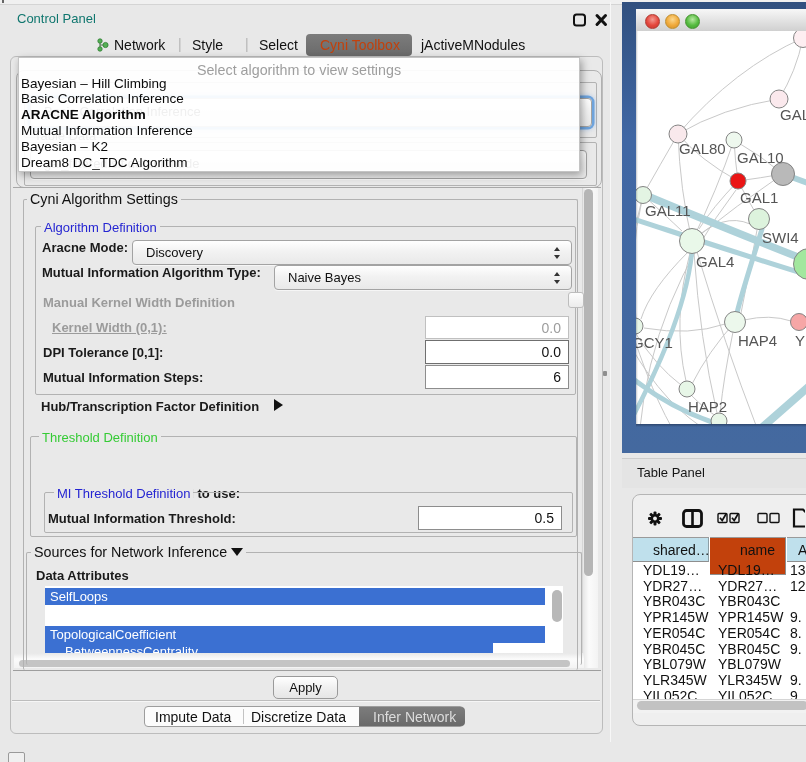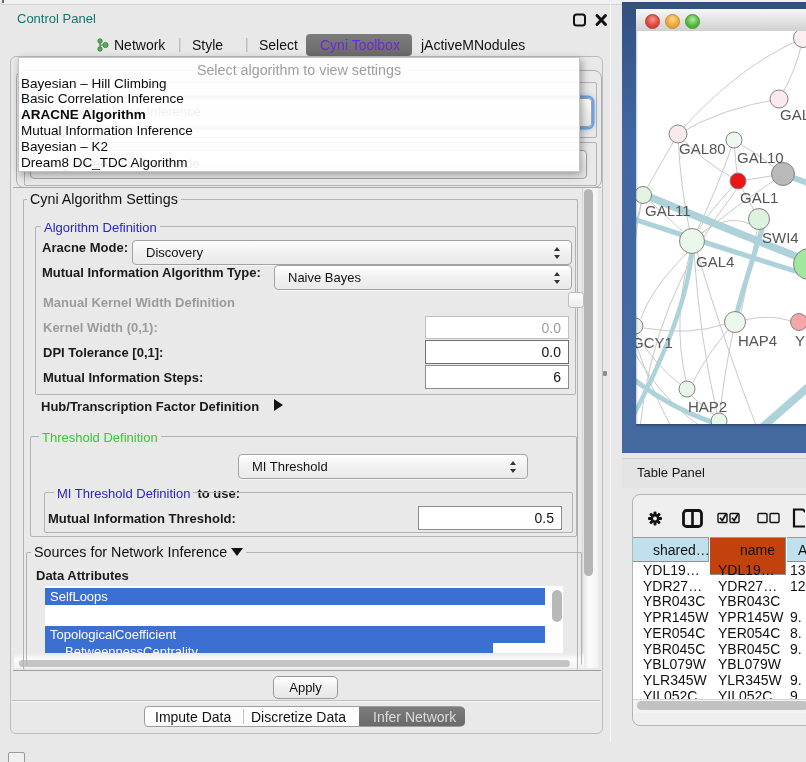--- a/index.html
+++ b/index.html
@@ -39,21 +39,21 @@
   <path d="M25 3.5 L33.5 12.5 M33.5 3.5 L25 12.5" stroke="#111" stroke-width="3" stroke-linecap="round"></path>
 </svg>
 
 <div class="abs" style="left:306px;top:34px;width:106px;height:22px;background:linear-gradient(#7c7c7c,#6a6a6a);border-radius:4px;"></div>
 <div class="abs" style="left:0;top:37px;width:612px;height:18px;font-size:14px;color:#111;">
   <span class="abs" style="left:114px;top:0;">Network</span>
   <span class="abs" style="left:178px;top:-1px;color:#b5b5b5;">|</span>
   <span class="abs" style="left:192px;top:0;">Style</span>
   <span class="abs" style="left:245px;top:-1px;color:#b5b5b5;">|</span>
   <span class="abs" style="left:259px;top:0;">Select</span>
-  <span class="abs" style="left:320px;top:0;color:#6d28d9;">Cyni Toolbox</span>
+  <span class="abs" style="left:320px;top:0;color:#c2410c;">Cyni Toolbox</span>
   <span class="abs" style="left:421px;top:0;">jActiveMNodules</span>
 </div>
 <svg class="abs" style="left:95px;top:37px;" width="16" height="16" viewBox="0 0 16 16">
   <path d="M5 4 L5 12 M5 8 L10 8" stroke="#557755" stroke-width="1.2" fill="none"></path>
   <circle cx="5" cy="4" r="2.2" fill="#55b055" stroke="#2e7d32" stroke-width="0.8"></circle>
   <circle cx="10.5" cy="8" r="2.6" fill="#55b055" stroke="#2e7d32" stroke-width="0.8"></circle>
   <circle cx="5" cy="12" r="2.2" fill="#55b055" stroke="#2e7d32" stroke-width="0.8"></circle>
 </svg>
 
 <div class="abs" style="left:10px;top:56px;width:591px;height:676px;border:1px solid #bcbcbc;border-radius:6px;background:#e9e9e9;"></div>
@@ -84,44 +84,40 @@
       <span class="cbt">Discovery</span>
       <span class="spin"></span>
     </div>
 <div class="abs lbl" style="left:42px;top:265px;">Mutual Information Algorithm Type:</div>
 <div class="cb" style="left:274px;top:265px;width:296px;height:23px;">
       <span class="cbt">Naive Bayes</span>
       <span class="spin"></span>
     </div>
 <div class="abs lbld" style="left:43px;top:295px;">Manual Kernel Width Definition</div>
 <div class="abs" style="left:568px;top:292px;width:14px;height:14px;border:1px solid #bdbdbd;border-radius:3px;background:linear-gradient(#fdfdfd,#ececec);"></div>
-<div class="abs lbld" style="left:43px;top:320px;">Kernel Width (0,1):</div>
+<div class="abs lbld" style="left:52px;top:320px;text-decoration:underline;">Kernel Width (0,1):</div>
 <div class="tf" style="left:425px;top:316px;width:142px;height:21px;border-color:#c0c0c0;">
       <span style="color:#9d9d9d;">0.0</span>
     </div>
 <div class="abs lbl" style="left:43px;top:345px;">DPI Tolerance [0,1]:</div>
 <div class="tf" style="left:425px;top:340px;width:142px;height:22px;border-color:#6f6f6f;">
       <span>0.0</span>
     </div>
 <div class="abs lbl" style="left:43px;top:370px;">Mutual Information Steps:</div>
 <div class="tf" style="left:425px;top:365px;width:142px;height:22px;border-color:#8d8d8d;">
       <span>6</span>
     </div>
 
 <div class="abs lbl" style="left:41px;top:399px;">Hub/Transcription Factor Definition</div>
 <div class="abs" style="left:274px;top:399px;width:0;height:0;border-top:6.5px solid transparent;border-bottom:6.5px solid transparent;border-left:9px solid #111;"></div>
 
 <div class="grp" style="left:30px;top:436px;width:545px;height:99px;">
   <span class="grplab" style="left:8px;color:#35cb35;">Threshold Definition</span>
 </div>
 <div class="abs lbl" style="left:92px;top:458px;margin-top:28px;">Which threshold to use:</div>
-<div class="cb" style="left:238px;top:454px;width:288px;height:23px;">
-      <span class="cbt">MI Threshold</span>
-      <span class="spin"></span>
-    </div>
 
 <div class="grp" style="left:44px;top:492px;width:527px;height:39px;">
   <span class="grplab" style="left:9px;color:#2525d2;">MI Threshold Definition</span>
 </div>
 <div class="abs lbl" style="left:48px;top:511px;">Mutual Information Threshold:</div>
 <div class="tf" style="left:418px;top:506px;width:142px;height:22px;border-color:#8d8d8d;">
       <span>0.5</span>
     </div>
 
 <div class="grp" style="left:26px;top:552px;width:554px;height:112px;border-bottom:none;">

